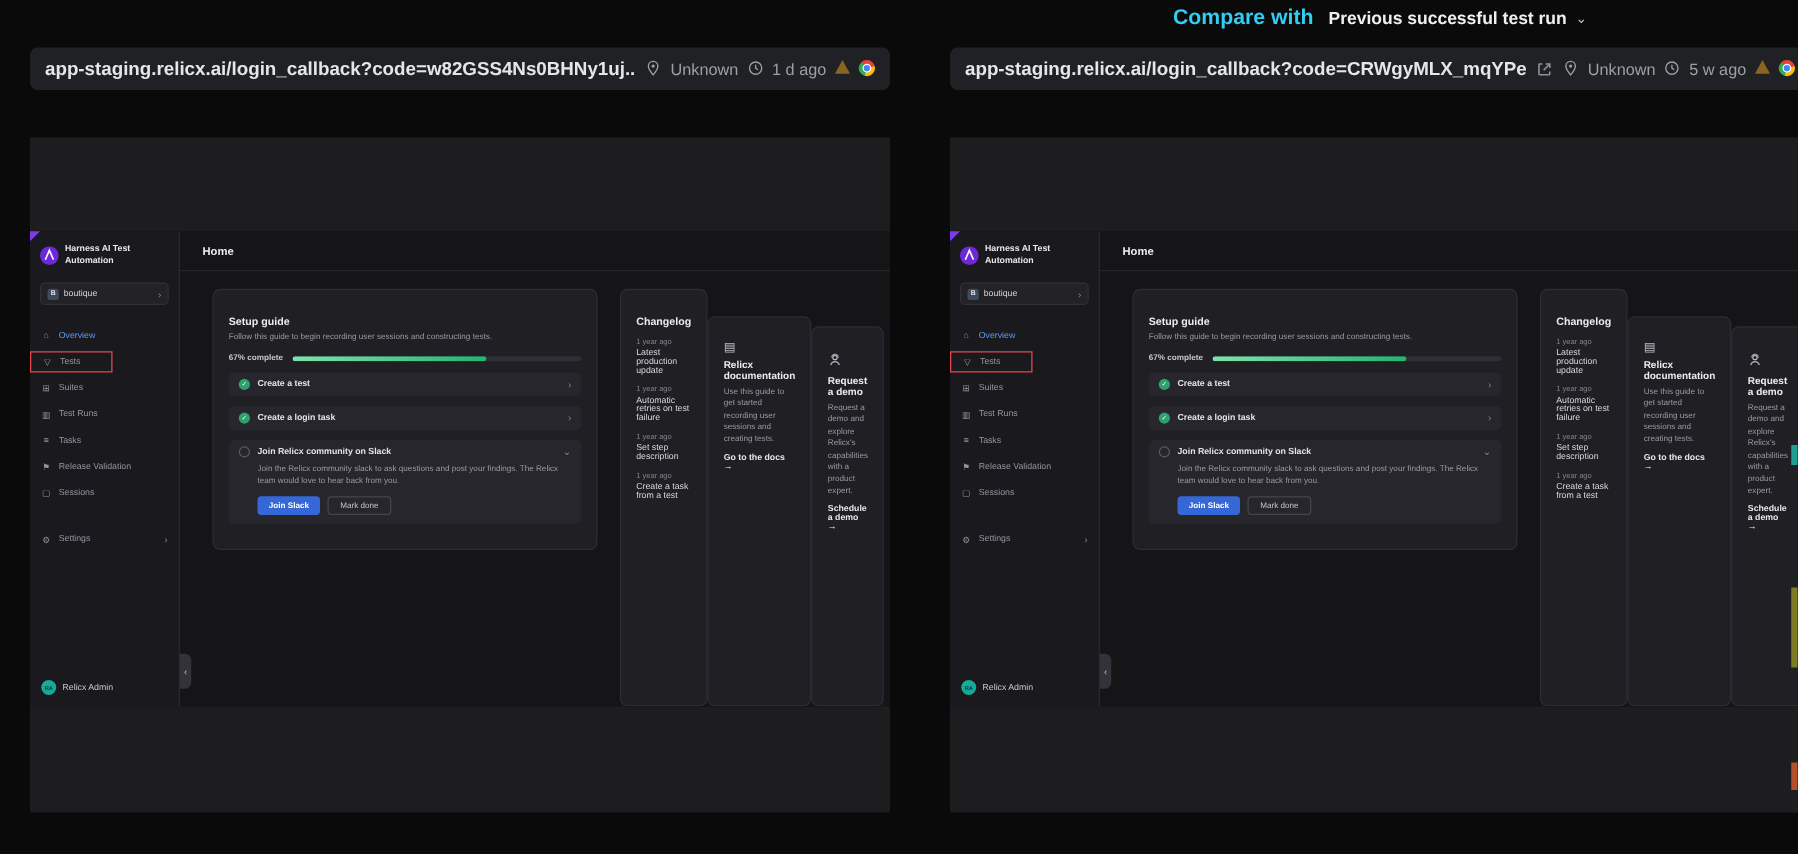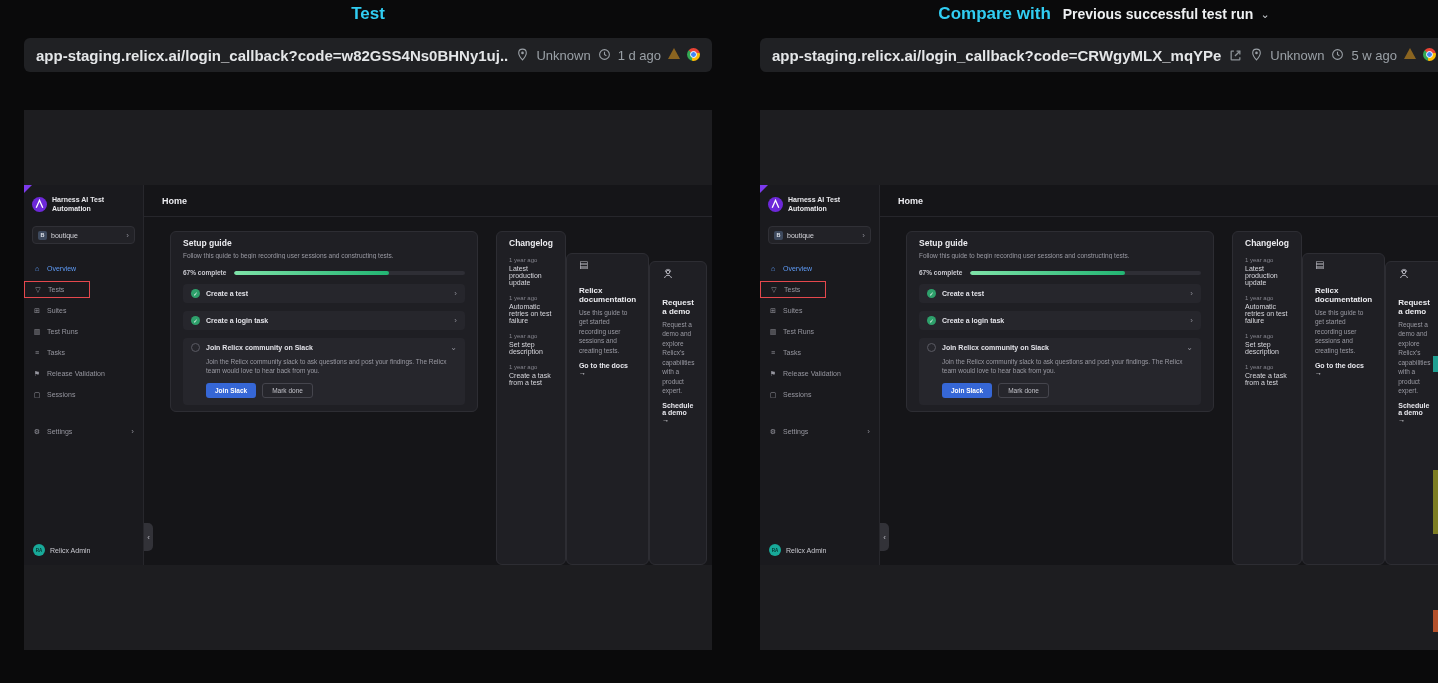--- a/index.html
+++ b/index.html
@@ -58,21 +58,21 @@
   .avatar{width:12px;height:12px;border-radius:50%;background:#18a999;color:#04322c;font-size:4.5px;font-weight:bold;
     display:flex;align-items:center;justify-content:center;flex:none}
   .uname{font-size:7px;color:#c9c9d0}
   .collapse-handle{position:absolute;left:120px;top:338px;width:9px;height:28px;background:#323238;
     border-radius:0 5px 5px 0;display:flex;align-items:center;justify-content:center;color:#bcbcc4;font-size:8px;cursor:pointer;z-index:2}
 
   .main{flex:1;display:flex;flex-direction:column;background:#151518;min-width:0}
   .mhead{height:32px;flex:none;display:flex;align-items:center;padding:0 18px;border-bottom:1px solid #26262b;
     color:#ececf0;font-size:9px;font-weight:bold}
   .mbody{flex:1;display:flex;gap:18px;padding:14px 12px 0 26px;overflow:hidden}
-  .card{background:#1f1f24;border:1px solid #2d2d33;border-radius:6px;padding:6px 12px}
+  .card{background:#1f1f24;border:1px solid #2d2d33;border-radius:6px;padding:20px 12px}
   .setup{width:308px;align-self:flex-start;flex:none}
   .c-title{font-size:8.5px;font-weight:bold;color:#ececf0}
   .c-sub{font-size:6.5px;color:#9a9aa3;margin-top:4px;white-space:nowrap;overflow:hidden}
   .prog-row{display:flex;align-items:center;gap:8px;margin-top:10px}
   .prog-label{font-size:6.5px;color:#c9c9d0;font-weight:bold;white-space:nowrap}
   .prog-track{flex:1;height:4px;background:#2e2e35;border-radius:2px;overflow:hidden}
   .prog-fill{display:block;height:100%;background:linear-gradient(90deg,#7ee2a8,#22b573);border-radius:2px}
   .sitem{margin-top:8px;background:#26262c;border-radius:4px;padding:5px 8px;display:flex;align-items:center;gap:6px;cursor:pointer}
   .sitem .sl{font-size:7px;font-weight:bold;color:#e2e2e8;flex:1}
   .chk{width:9px;height:9px;border-radius:50%;display:flex;align-items:center;justify-content:center;font-size:5.5px;flex:none}
@@ -86,38 +86,35 @@
     padding:3px 9px;font-family:inherit;cursor:pointer}
   .btn-ghost{background:transparent;color:#c2c2c9;font-size:6.5px;border:1px solid #45454d;border-radius:3px;
     padding:3px 9px;font-family:inherit;cursor:pointer}
   .rcol{width:204px;flex:none;display:flex;flex-direction:row}
   .ch-entry{margin-top:9px}
   .ch-age{font-size:6px;color:#84848d}
   .ch-title{font-size:7px;color:#d8d8de;margin-top:2px}
   .docs{margin-top:22px}
   .demo{margin-top:30px}
   .card-icon{font-size:10px;color:#b9b9c2;line-height:1}
-  .c-title2{font-size:8px;font-weight:bold;color:#ececf0;margin-top:16px}
+  .c-title2{font-size:8px;font-weight:bold;color:#ececf0;margin-top:3px}
   .c-body{font-size:6.5px;color:#9a9aa3;margin-top:4px;line-height:1.45}
   .c-link{font-size:7px;font-weight:bold;color:#e6e6ec;margin-top:7px;cursor:pointer}
 
   
   .minimap{position:absolute;right:0;top:0;width:5px;height:683px}
   .mm{position:absolute;right:0;width:5px}
   .mm1{top:356px;height:16px;background:#1f9f92}
   .mm2{top:470px;height:64px;background:#7d7d23}
   .mm3{top:610px;height:22px;background:#b4502a}
 </style>
 </head>
 <body>
 
 <div class="col col-l">
-  <div class="hrow">
-    <span class="cyan">Test</span>
-  </div>
   <div class="urlbar">
     <span class="url">app-staging.relicx.ai/login_callback?code=w82GSS4Ns0BHNy1uj...</span>
     <span class="meta">
       <svg class="isvg" width="13" height="13" viewBox="0 0 24 24">
           <path d="M12 2C8 2 5 5 5 9c0 5 7 13 7 13s7-8 7-13c0-4-3-7-7-7z" fill="none" stroke="#9aa0a6" stroke-width="2"></path>
           <circle cx="12" cy="9" r="2.4" fill="#9aa0a6"></circle>
         </svg>
       <span>Unknown</span>
       <svg class="isvg" width="13" height="13" viewBox="0 0 24 24">
           <circle cx="12" cy="12" r="9" fill="none" stroke="#9aa0a6" stroke-width="2"></circle>

